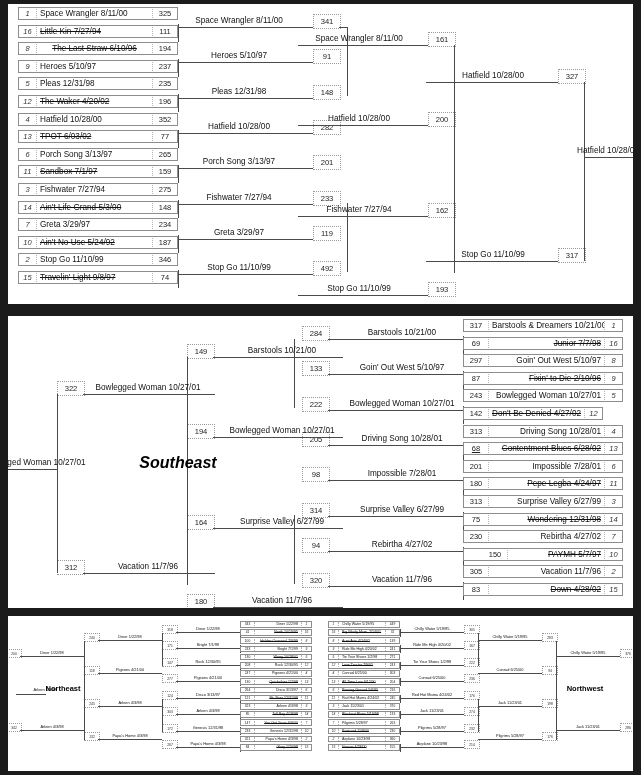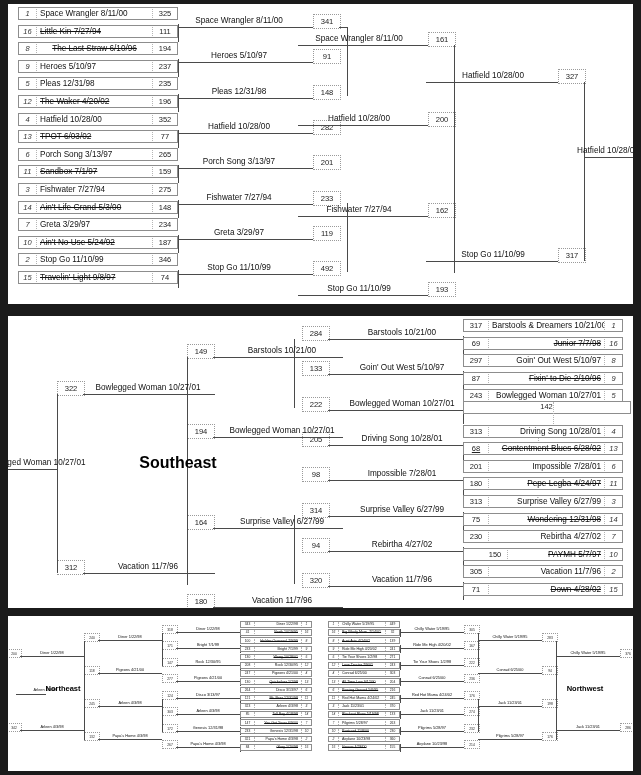--- a/index.html
+++ b/index.html
@@ -210,21 +210,21 @@
         <div class="sc" style="border-left: none; border-right: 1px dotted rgb(181, 181, 181);">87</div>
         <div class="nm" style="text-align: right;">Fixin' to Die 2/10/96</div>
         <div class="seedno" style="border-right: none; border-left: 1px dotted rgb(181, 181, 181);">9</div>
       </div>
       <div class="slot seedbox" style="left: 455px; top: 73.4px; width: 160px;">
         <div class="sc" style="border-left: none; border-right: 1px dotted rgb(181, 181, 181);">243</div>
         <div class="nm" style="text-align: right;">Bowlegged Woman 10/27/01</div>
         <div class="seedno" style="border-right: none; border-left: 1px dotted rgb(181, 181, 181);">5</div>
       </div>
       <div class="ln lnv" style="left: 455px; top: 90.4px; width: 1px; height: 18px;"></div>
-      <div class="slot seedbox strike" style="left: 455px; top: 85px; width: 168px; flex-direction: column;">
+      <div class="slot seedbox strike" style="left: 455px; top: 91px; width: 140px;">
         <div class="sc" style="border-left: none; border-right: 1px dotted rgb(181, 181, 181);">142</div>
         <div class="nm" style="text-align: right;">Don't Be Denied 4/27/02</div>
         <div class="seedno" style="border-right: none; border-left: 1px dotted rgb(181, 181, 181);">12</div>
       </div>
       <div class="slot seedbox" style="left: 455px; top: 108.6px; width: 160px;">
         <div class="sc" style="border-left: none; border-right: 1px dotted rgb(181, 181, 181);">313</div>
         <div class="nm" style="text-align: right;">Driving Song 10/28/01</div>
         <div class="seedno" style="border-right: none; border-left: 1px dotted rgb(181, 181, 181);">4</div>
       </div>
       <div class="ln lnv" style="left: 455px; top: 125.6px; width: 1px; height: 18px;"></div>
@@ -266,21 +266,21 @@
         <div class="nm" style="text-align: right;">PAYMH 5/7/97</div>
         <div class="seedno" style="border-right: none; border-left: 1px dotted rgb(181, 181, 181);">10</div>
       </div>
       <div class="slot seedbox" style="left: 455px; top: 249.4px; width: 160px;">
         <div class="sc" style="border-left: none; border-right: 1px dotted rgb(181, 181, 181);">305</div>
         <div class="nm" style="text-align: right;">Vacation 11/7/96</div>
         <div class="seedno" style="border-right: none; border-left: 1px dotted rgb(181, 181, 181);">2</div>
       </div>
       <div class="ln lnv" style="left: 455px; top: 266.4px; width: 1px; height: 18px;"></div>
       <div class="slot seedbox strike" style="left: 455px; top: 267px; width: 160px;">
-        <div class="sc" style="border-left: none; border-right: 1px dotted rgb(181, 181, 181);">71</div>
+        <div class="sc" style="border-left: none; border-right: 1px dotted rgb(181, 181, 181);">83</div>
         <div class="nm" style="text-align: right;">Down 4/28/02</div>
         <div class="seedno" style="border-right: none; border-left: 1px dotted rgb(181, 181, 181);">15</div>
       </div>
       <div class="lbl" style="left: 335px; top: 12px; width: 118px; text-align: center;">Barstools 10/21/00</div>
       <div class="scorebox" style="left: 294px; top: 10px;">284</div>
       <div class="ln lnh" style="left: 320px; top: 23px; width: 135px; height: 1px;"></div>
       <div class="lbl strike" style="left: 335px; top: 47px; width: 118px; text-align: center;">Goin' Out West 5/10/97</div>
       <div class="scorebox" style="left: 294px; top: 45px;">133</div>
       <div class="ln lnh" style="left: 320px; top: 58px; width: 135px; height: 1px;"></div>
       <div class="lbl" style="left: 335px; top: 83px; width: 118px; text-align: center;">Bowlegged Woman 10/27/01</div>
@@ -318,21 +318,21 @@
       <div class="ln lnv" style="left: 179px; top: 41px; width: 1px; height: 228px;"></div>
       <div class="lbl" style="left: 75px; top: 67px; width: 130px; text-align: center;">Bowlegged Woman 10/27/01</div>
       <div class="scorebox" style="left: 49px; top: 65px;">322</div>
       <div class="ln lnh" style="left: 75px; top: 78px; width: 132px; height: 1px;"></div>
       <div class="lbl strike" style="left: 75px; top: 246px; width: 130px; text-align: center;">Vacation 11/7/96</div>
       <div class="scorebox" style="left: 49px; top: 244px;">312</div>
       <div class="ln lnh" style="left: 75px; top: 257px; width: 132px; height: 1px;"></div>
       <div class="ln lnv" style="left: 49px; top: 78px; width: 1px; height: 179px;"></div>
       <div class="lbl strike" style="left: -30px; top: 142px; width: 110px; text-align: center; line-height: 10px;">Bowlegged Woman 10/27/01</div>
       <div class="ln lnh" style="left: 0px; top: 153px; width: 49px; height: 1px;"></div>
-      <div class="region" style="left: 110px; top: 138px; width: 120px; text-align: center;">Southeast</div>
+      <div class="region" style="left: 110px; top: 138px; width: 120px; text-align: center; font-style: italic;">Southeast</div>
     </div>
   <div class="panel tiny" id="panel-bottom">
       <div class="slot seedbox" style="left: 232px; top: 5px; width: 72px;">
         <div class="sc" style="border-left: none; border-right: 1px dotted rgb(181, 181, 181);">343</div>
         <div class="nm" style="text-align: right;">Diner 1/22/98</div>
         <div class="seedno" style="border-right: none; border-left: 1px dotted rgb(181, 181, 181);">1</div>
       </div>
       <div class="ln lnv" style="left: 232px; top: 13px; width: 1px; height: 8px;"></div>
       <div class="slot seedbox strike" style="left: 232px; top: 13.2px; width: 72px;">
         <div class="sc" style="border-left: none; border-right: 1px dotted rgb(181, 181, 181);">41</div>

